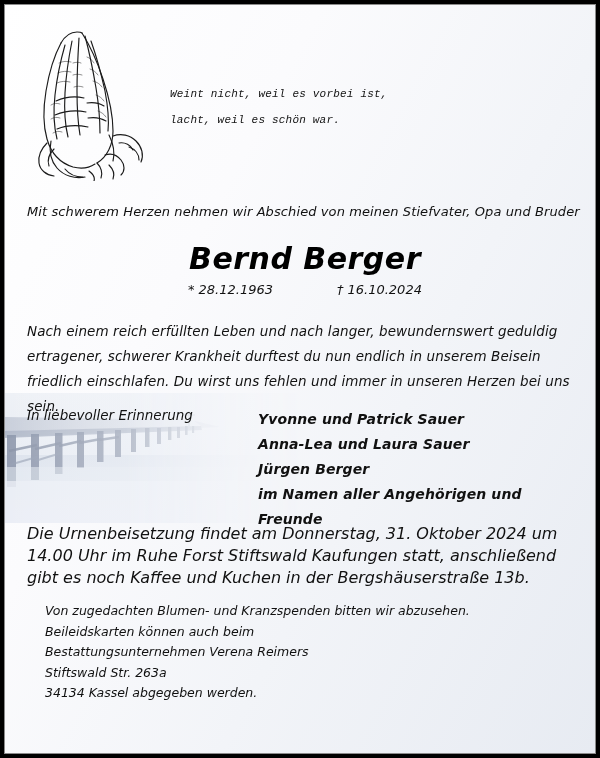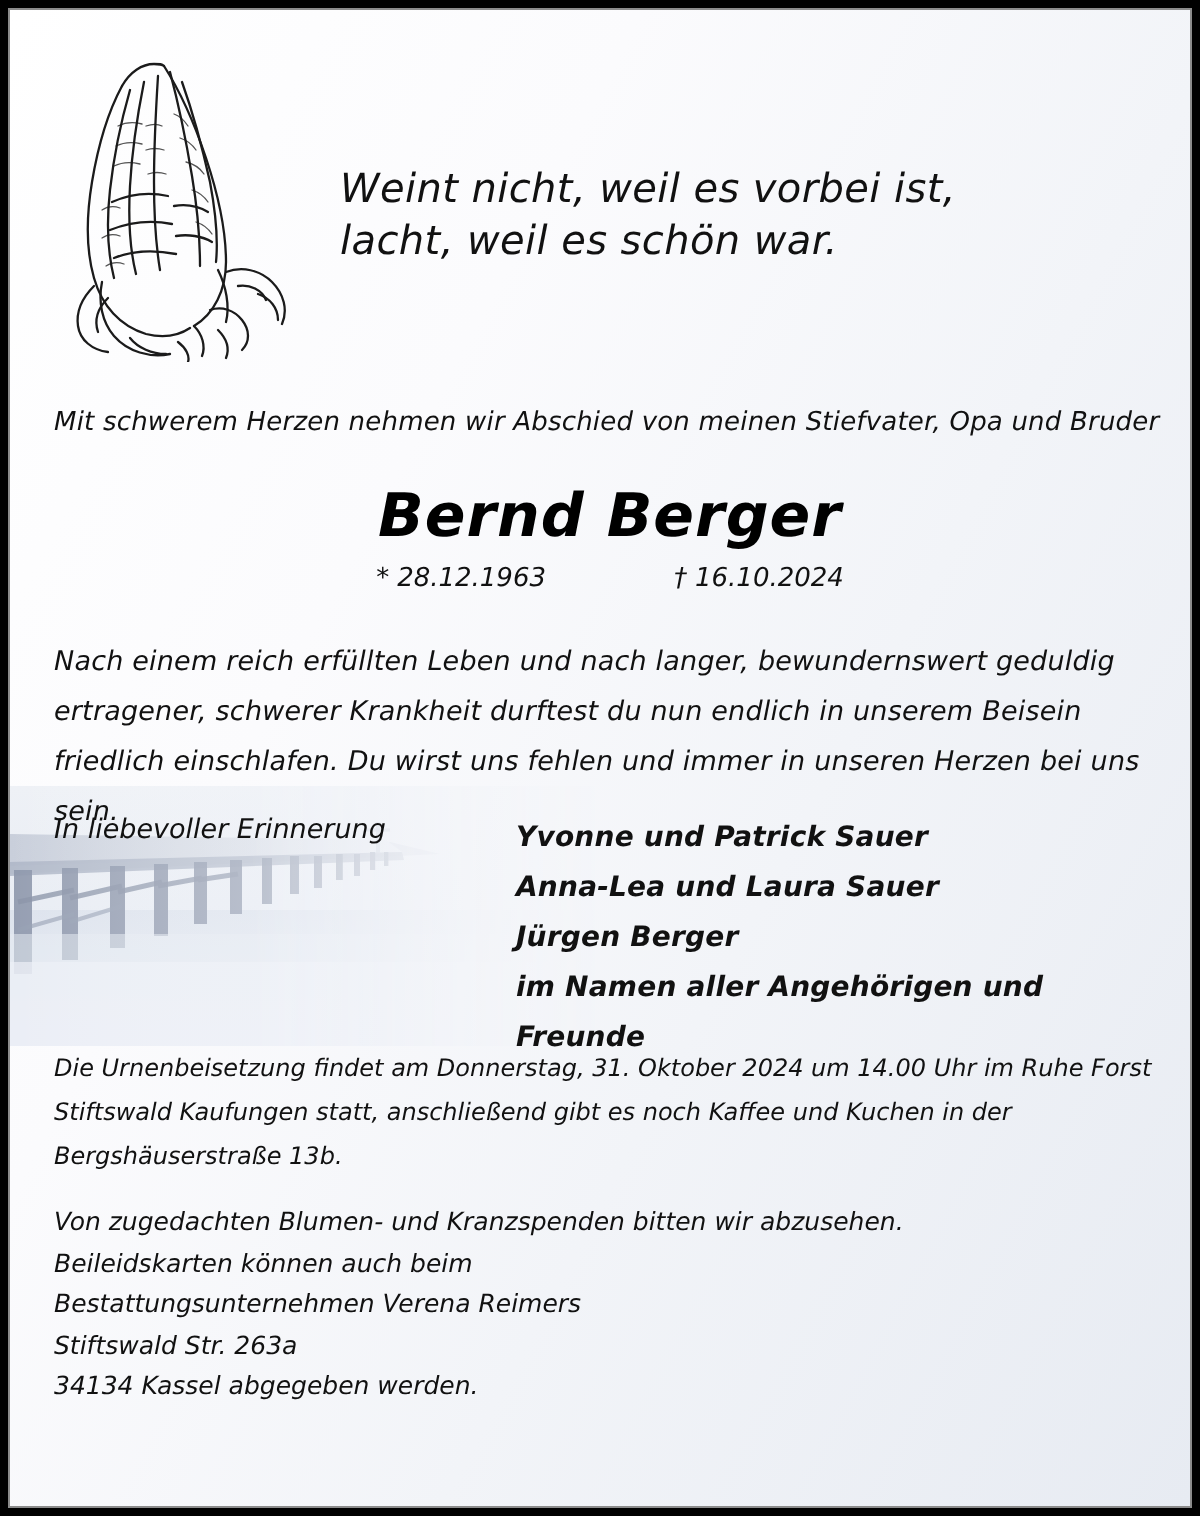--- a/index.html
+++ b/index.html
@@ -63,23 +63,24 @@
   .hand-script {
     font-family: "DejaVu Sans", sans-serif;
     font-style: italic;
     color: #111111;
   }
 
   #quote {
     left: 165px;
     top: 76px;
     width: 330px;
-    font-size: 20px;
+    font-size: 11px;
     line-height: 26px;
     letter-spacing: 0.2px;
+    font-family: Liberation Mono, monospace;
   }
 
   #intro-line {
     left: 22px;
     top: 198px;
     width: 560px;
     font-size: 13px;
     line-height: 18px;
     letter-spacing: 0.1px;
   }
@@ -130,26 +131,26 @@
     font-size: 14px;
     font-weight: bold;
     line-height: 25px;
     letter-spacing: 0.1px;
   }
 
   #ceremony {
     left: 22px;
     top: 518px;
     width: 556px;
-    font-size: 12px;
+    font-size: 16px;
     line-height: 22px;
   }
 
   #donations {
-    left: 22px;
+    left: 40px;
     top: 596px;
     width: 520px;
     font-size: 12.5px;
     line-height: 20.5px;
   }
 
   #place-date {
     left: 22px;
     top: 712px;
     font-size: 12.5px;

